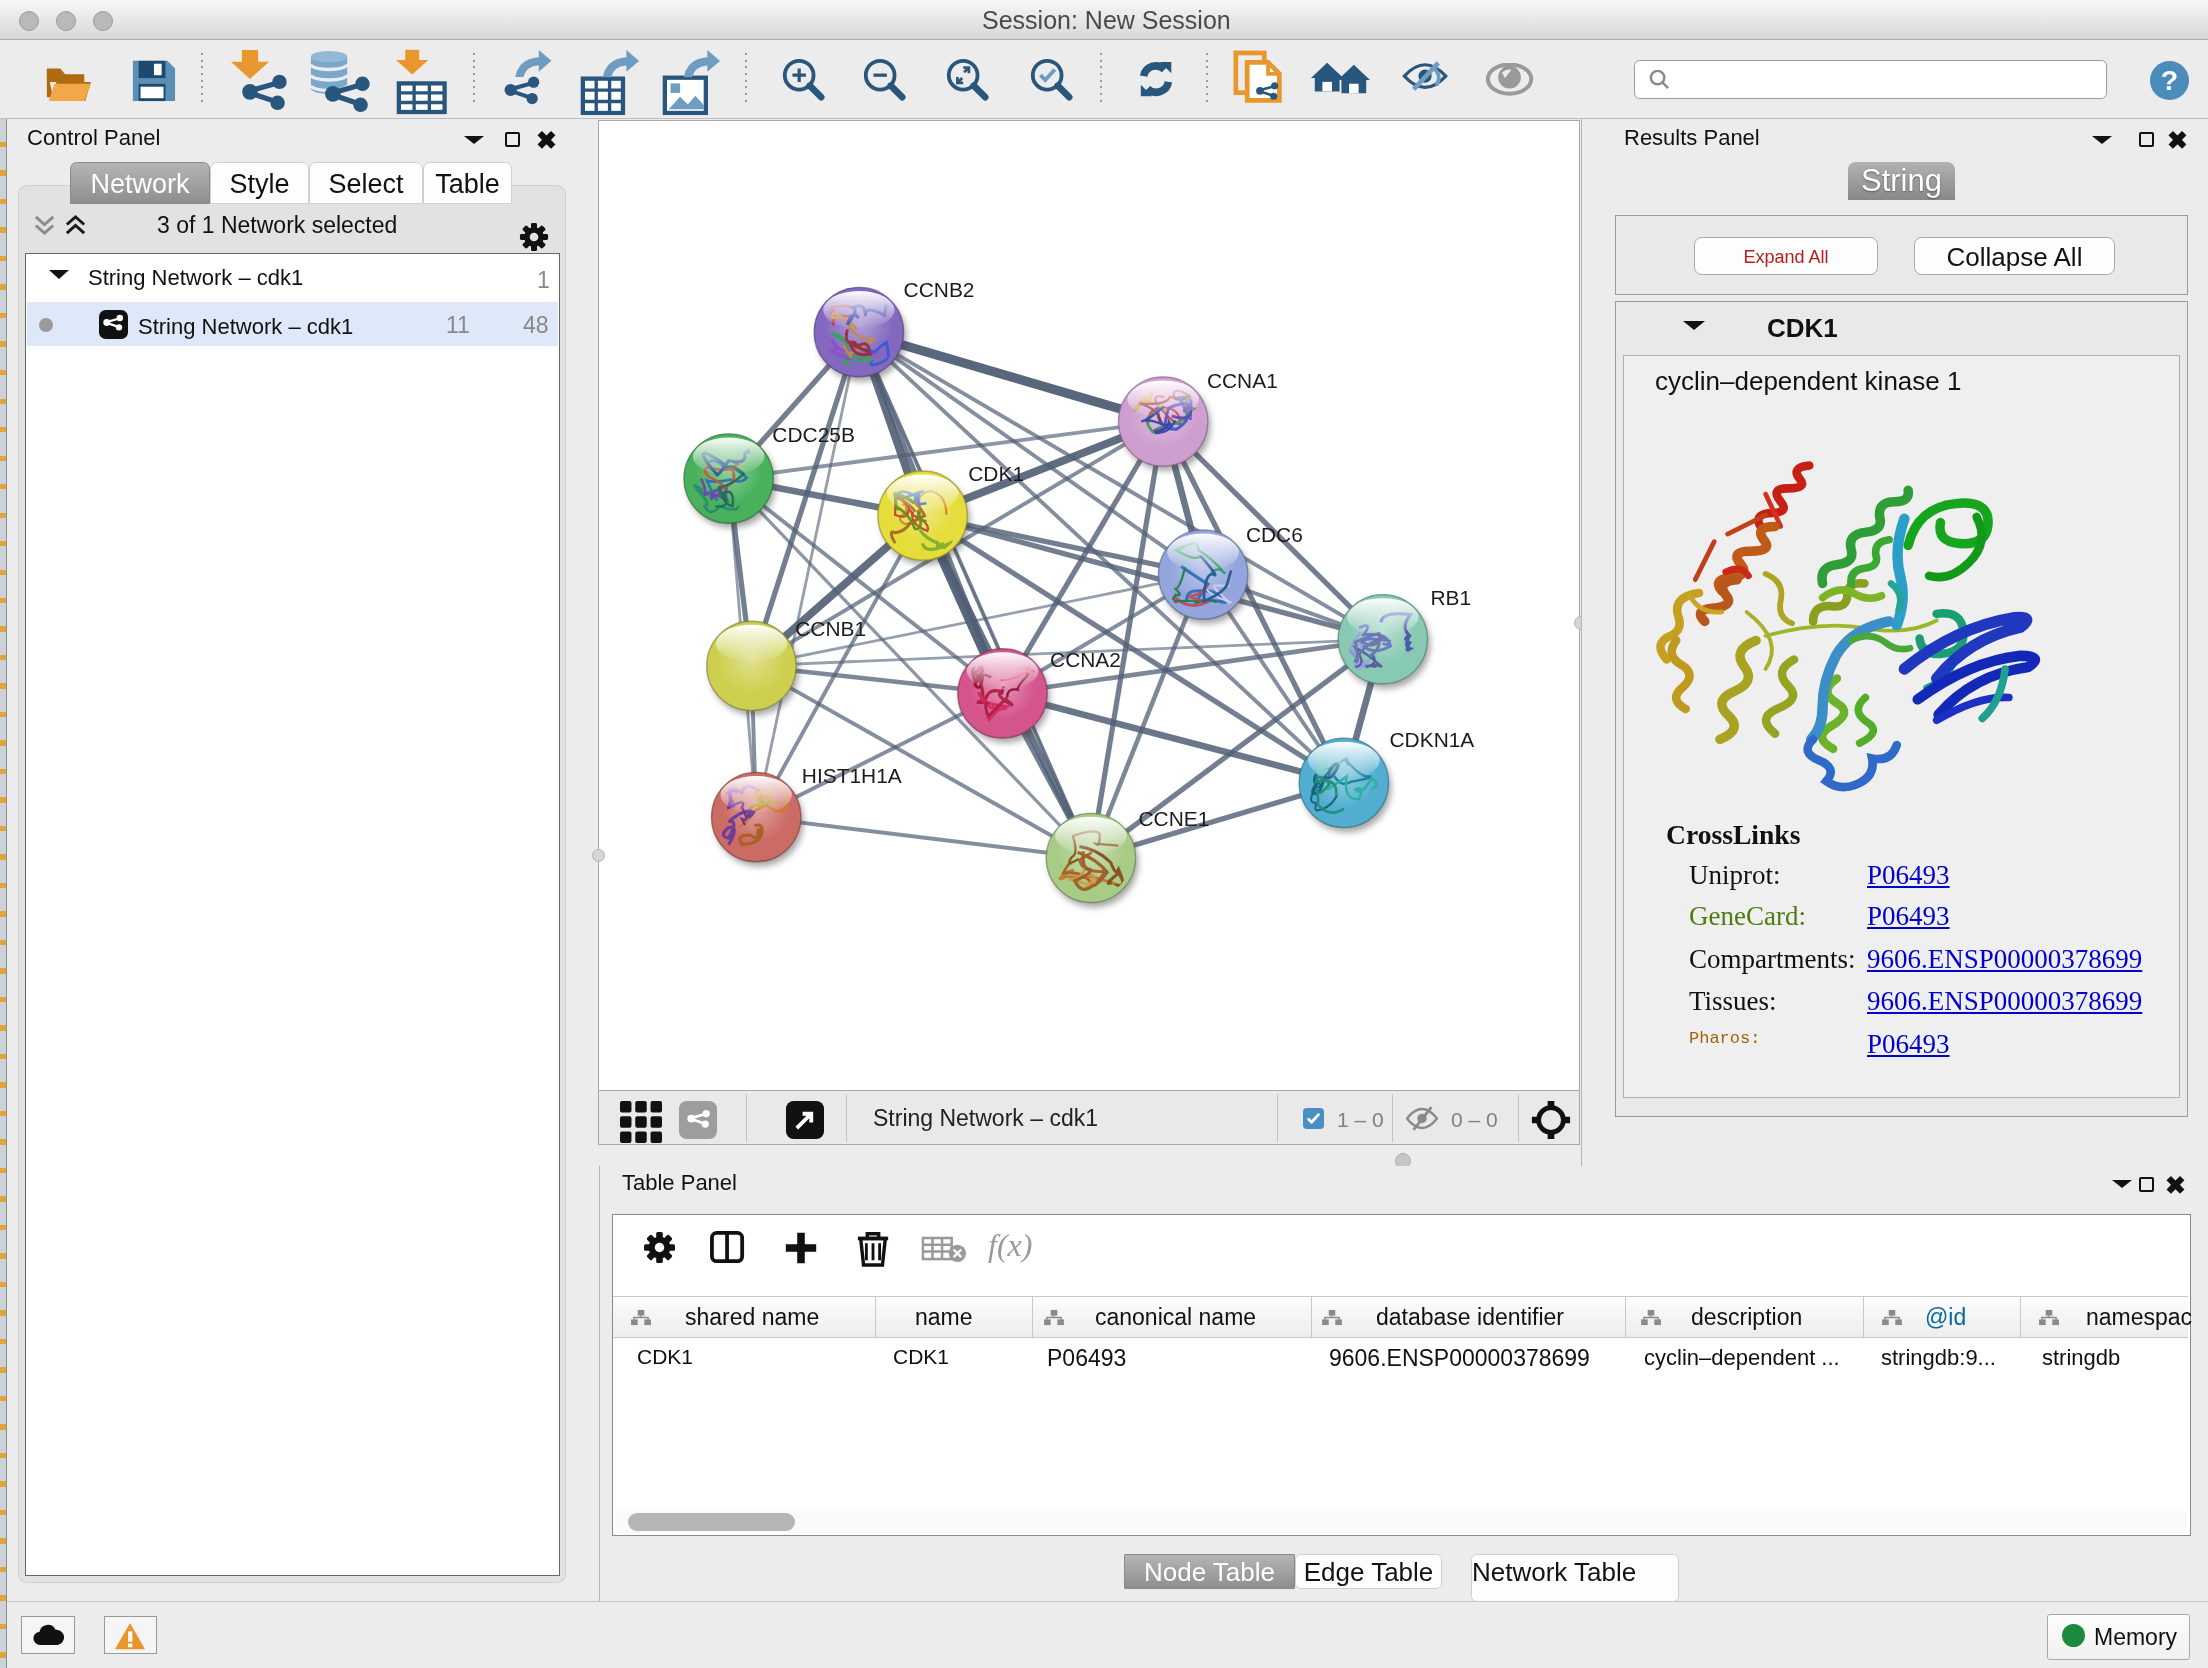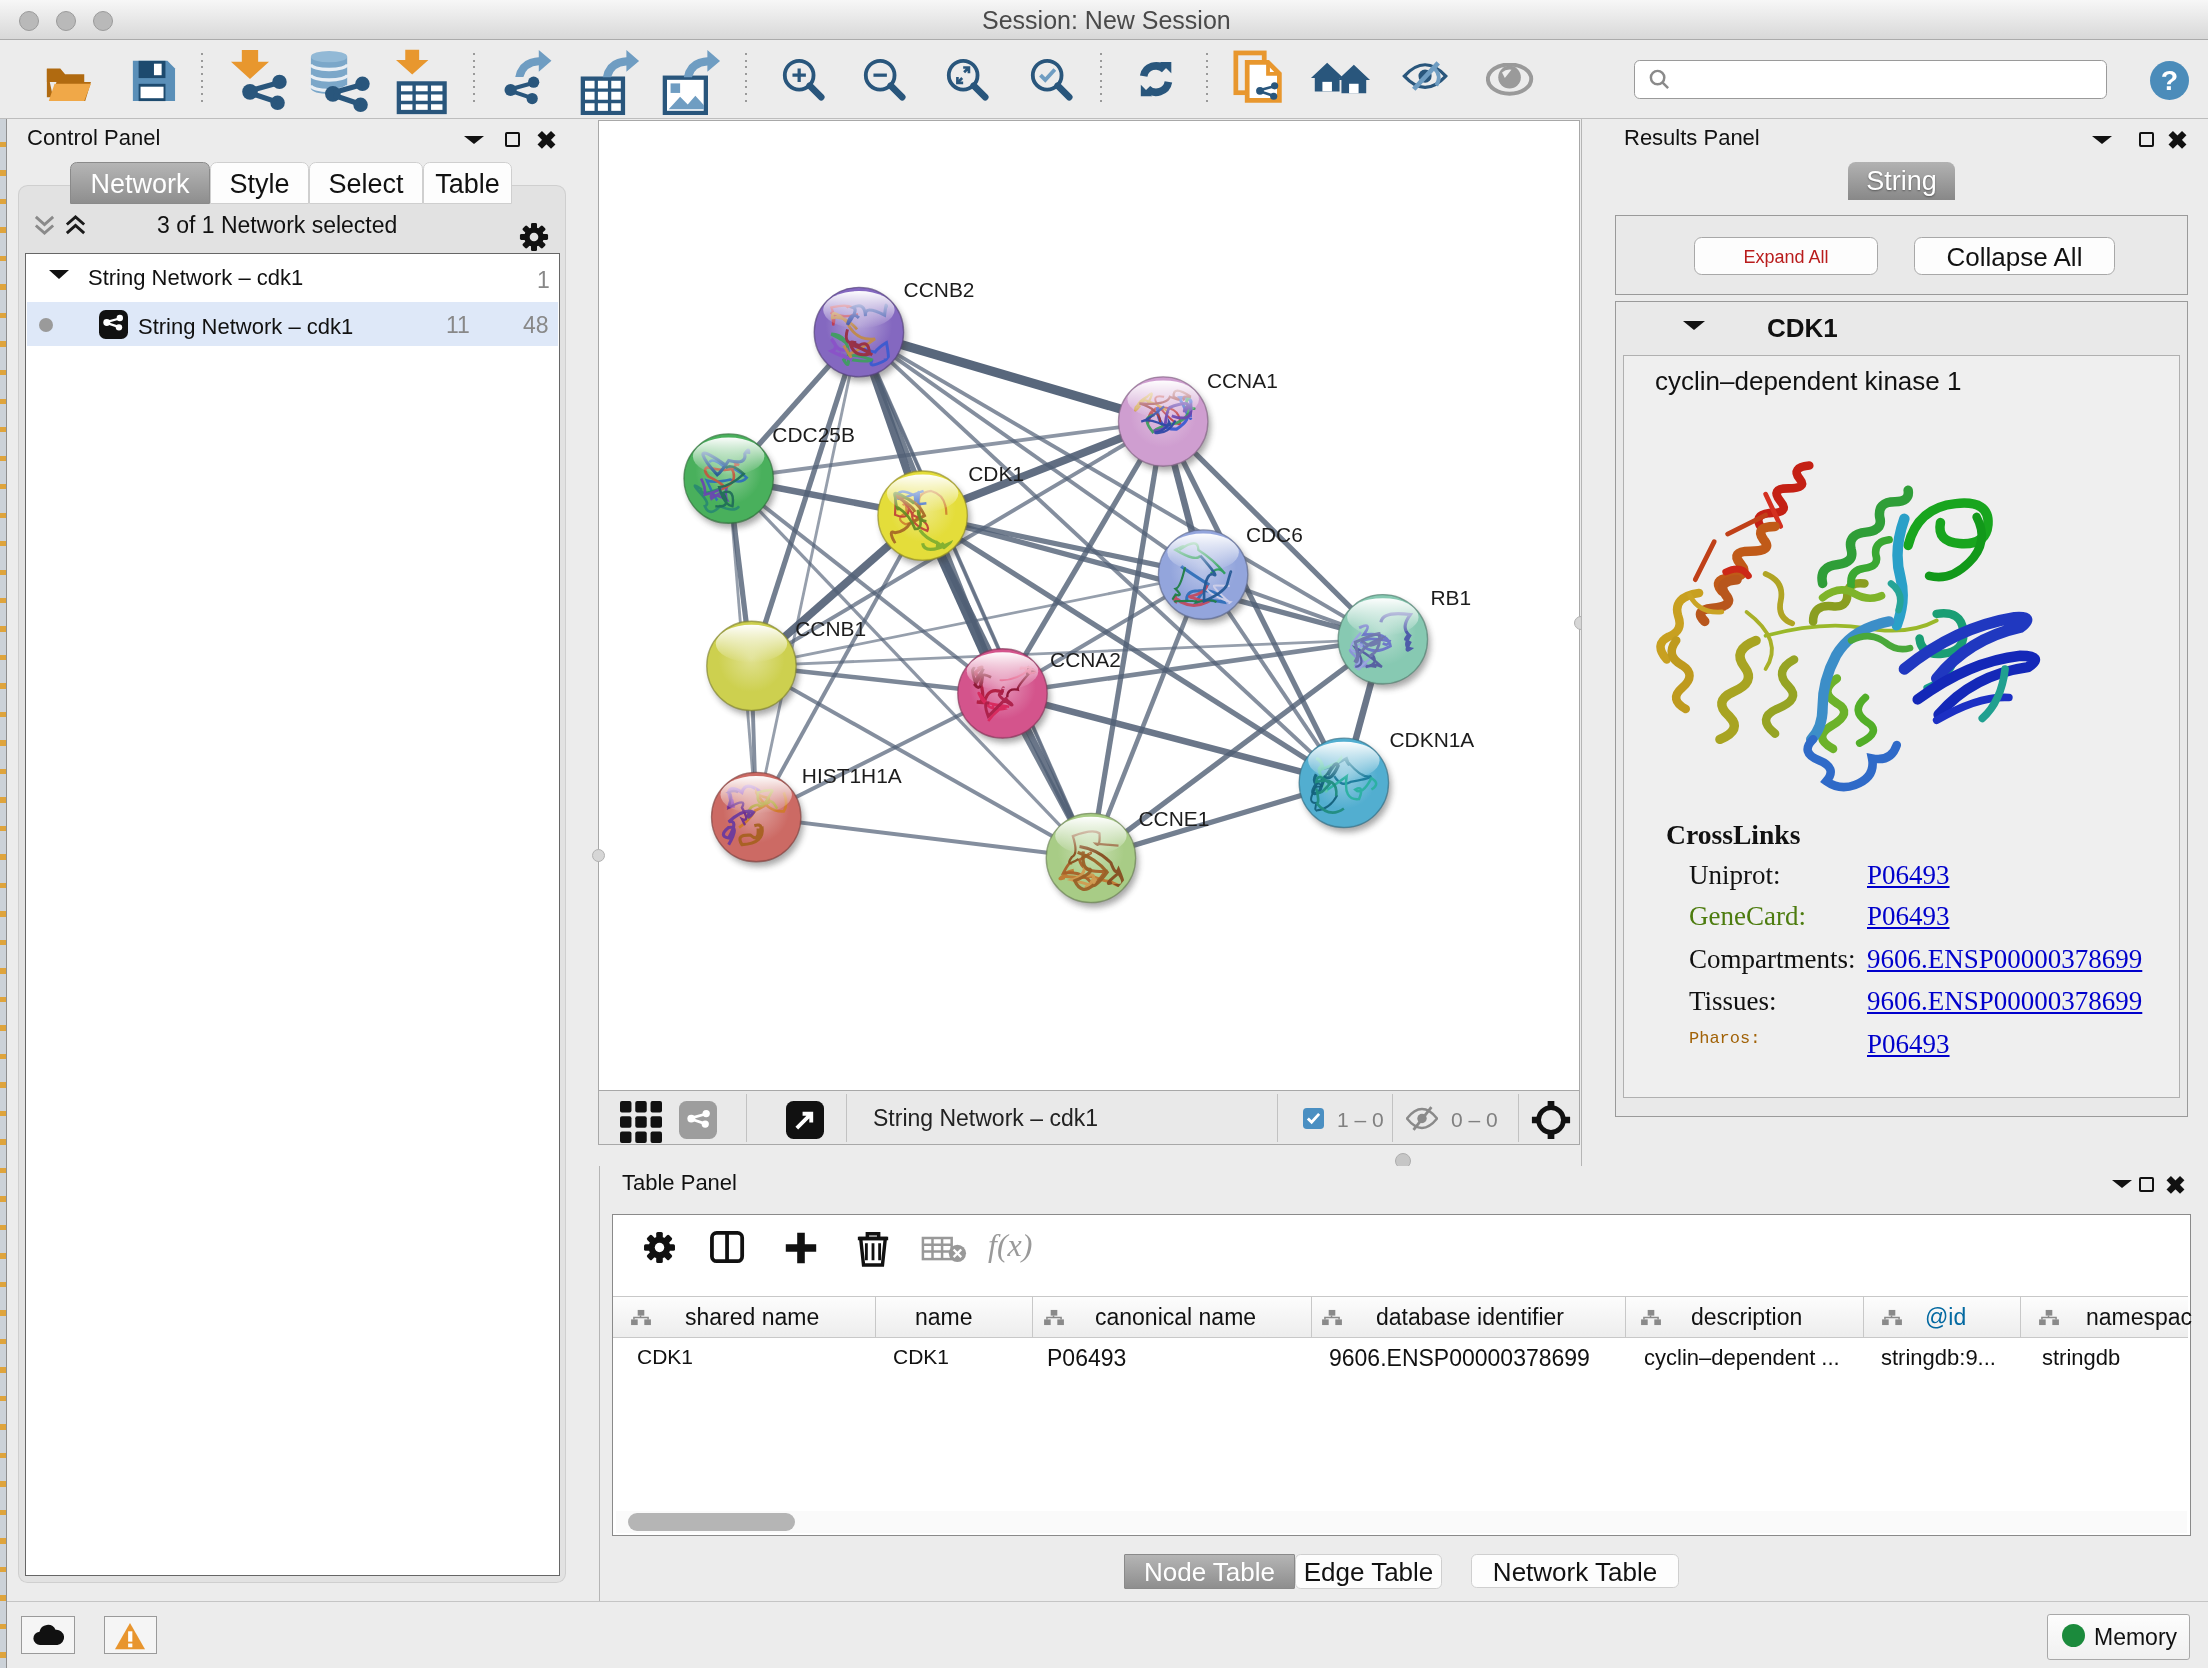--- a/index.html
+++ b/index.html
@@ -595,21 +595,21 @@
     <path d="M22 2 v9 M22 33 v9 M2 22 h9 M33 22 h9" stroke="#111" stroke-width="7"></path>
   </svg>
 <div class="abs" style="left:1395px;top:1153px;width:16px;height:16px;border-radius:50%;background:#c6c6c6;border:1px solid #adadad"></div>
 <div class="abs" style="left:1574px;top:616px;width:14.3px;height:14.3px;border-radius:50%;background:#d6d6d6;border:1px solid #b0b0b0"></div>
 <div class="abs" style="left:592px;top:849px;width:13.3px;height:13.3px;border-radius:50%;background:#d6d6d6;border:1px solid #b0b0b0"></div>
 <div class="abs" style="left:1581px;top:119px;width:628px;height:1047px;background:#ececec;border-left:1px solid #b5b5b5"></div>
 <div class="txt" style="left:1624px;top:125px;font-size:22px;color:#111">Results Panel</div>
 <div style="position:absolute;left:2092px;top:136px;width:0;height:0;border-left:10.5px solid transparent;border-right:10.5px solid transparent;border-top:8.6px solid #111"></div>
 <div style="position:absolute;left:2139px;top:132px;width:15px;height:15px;border:2.4px solid #111;border-radius:1.9px"></div>
 <div style="position:absolute;left:2167px;top:126px;font-size:25px;font-weight:700;color:#111;font-family:'Liberation Sans',sans-serif">✖</div>
-<div class="abs" style="left:1848px;top:162px;width:107px;height:38px;background:linear-gradient(#b2b2b2,#888);border-radius:7.6px 7.6px 0 0;color:#fff;font-size:27px;text-align:center;line-height:38px;text-shadow:0 1px 1.9px rgba(0,0,0,.4)">String</div>
+<div class="abs" style="left:1848px;top:162px;width:107px;height:38px;background:linear-gradient(#b2b2b2,#888);border-radius:7.6px 7.6px 0 0;color:#fff;font-size:31px;text-align:center;line-height:38px;text-shadow:0 1px 1.9px rgba(0,0,0,.4)">String</div>
 <div class="abs" style="left:1615px;top:215px;width:573px;height:80px;background:#e9e9e9;border:1.9px solid #9a9a9a"></div>
 <div class="abs" style="left:1694px;top:237px;width:184px;height:38px;background:#fdfdfd;border:1px solid #a8a8a8;border-radius:7.6px;font-size:18px;color:#b91c1c;text-align:center;line-height:38px">Expand All</div>
 <div class="abs" style="left:1914px;top:237px;width:201px;height:38px;background:#fdfdfd;border:1px solid #a8a8a8;border-radius:7.6px;font-size:26px;color:#111;text-align:center;line-height:38px">Collapse All</div>
 <div class="abs" style="left:1615px;top:301px;width:573px;height:816px;background:#e9e9e9;border:1.9px solid #9a9a9a"></div>
 <div style="position:absolute;left:1683px;top:321px;width:0;height:0;border-left:11.4px solid transparent;border-right:11.4px solid transparent;border-top:9.5px solid #111"></div>
 <div class="txt" style="left:1767px;top:313px;font-size:26px;font-weight:700;color:#111">CDK1</div>
 <div class="abs" style="left:1623px;top:355px;width:557px;height:743px;background:#efefef;border:1px solid #b0b0b0"></div>
 <div class="txt" style="left:1655px;top:366px;font-size:26px;color:#111">cyclin–dependent kinase 1</div>
 <svg width="557" height="743" viewBox="0 0 586 781" style="position:absolute;left:1623px;top:355px">
     <path d="M196 116 q-20 2 -10 14 q8 10 -12 10 q-20 0 -8 14 q10 12 -12 12 q-18 2 -8 16" fill="none" stroke="#c42014" stroke-width="9" opacity="1" stroke-linecap="round"></path>
@@ -764,21 +764,21 @@
 <div class="txt" style="left:893px;top:1345px;font-size:21px;color:#111">CDK1</div>
 <div class="txt" style="left:1047px;top:1345px;font-size:23px;color:#111">P06493</div>
 <div class="txt" style="left:1329px;top:1345px;font-size:23px;color:#111">9606.ENSP00000378699</div>
 <div class="txt" style="left:1644px;top:1345px;font-size:22px;color:#111">cyclin–dependent ...</div>
 <div class="txt" style="left:1881px;top:1345px;font-size:22px;color:#111">stringdb:9...</div>
 <div class="txt" style="left:2042px;top:1345px;font-size:22px;color:#111">stringdb</div>
 <div class="abs" style="left:616px;top:1511px;width:1571px;height:22px;background:#fafafa"></div>
 <div class="abs" style="left:628px;top:1513px;width:167px;height:18px;background:#b5b5b5;border-radius:9.5px"></div>
 <div class="abs" style="left:1124px;top:1554px;width:171px;height:35px;background:linear-gradient(#b5b5b5,#8e8e8e);border:1px solid #8a8a8a;border-radius:1px;color:#fff;font-size:26px;text-align:center;line-height:35px">Node Table</div>
 <div class="abs" style="left:1295px;top:1554px;width:147px;height:35px;background:#fdfdfd;border:1px solid #cfcfcf;border-radius:5.7px;color:#111;font-size:26px;text-align:center;line-height:35px">Edge Table</div>
-<div class="abs" style="left:1471px;top:1554px;width:208px;height:34px;background:#fdfdfd;border:1px solid #cfcfcf;border-radius:5.7px;color:#111;font-size:26px;text-align:center;line-height:35px">Network Table</div>
+<div class="abs" style="left:1471px;top:1554px;width:208px;height:48px;background:#fdfdfd;border:1px solid #cfcfcf;border-radius:5.7px;color:#111;font-size:26px;line-height:35px">Network Table</div>
 <div class="abs" style="left:0;top:1601px;width:2208px;height:68px;background:#ececec;border-top:1px solid #c5c5c5"></div>
 <div class="abs" style="left:21px;top:1616px;width:54px;height:38px;background:#f5f5f5;border:1.4px solid #9a9a9a"></div>
 <svg style="position:absolute;left:31px;top:1624px" width="34" height="23" viewBox="0 0 36 24">
     <path d="M10 22 a7 7 0 0 1 -1 -14 a9 9 0 0 1 17 -2 a6.5 6.5 0 0 1 2 16z" fill="#111"></path>
   </svg>
 <div class="abs" style="left:104px;top:1616px;width:53px;height:38px;background:#f5f5f5;border:1.4px solid #9a9a9a"></div>
 <svg style="position:absolute;left:114px;top:1621px" width="32" height="30" viewBox="0 0 34 32">
     <path d="M17 2 L33 30 H1z" fill="#e8952e"></path>
     <rect x="15" y="11" width="4.5" height="11" fill="#fff"></rect>
     <rect x="15" y="24" width="4.5" height="4" fill="#fff"></rect>

